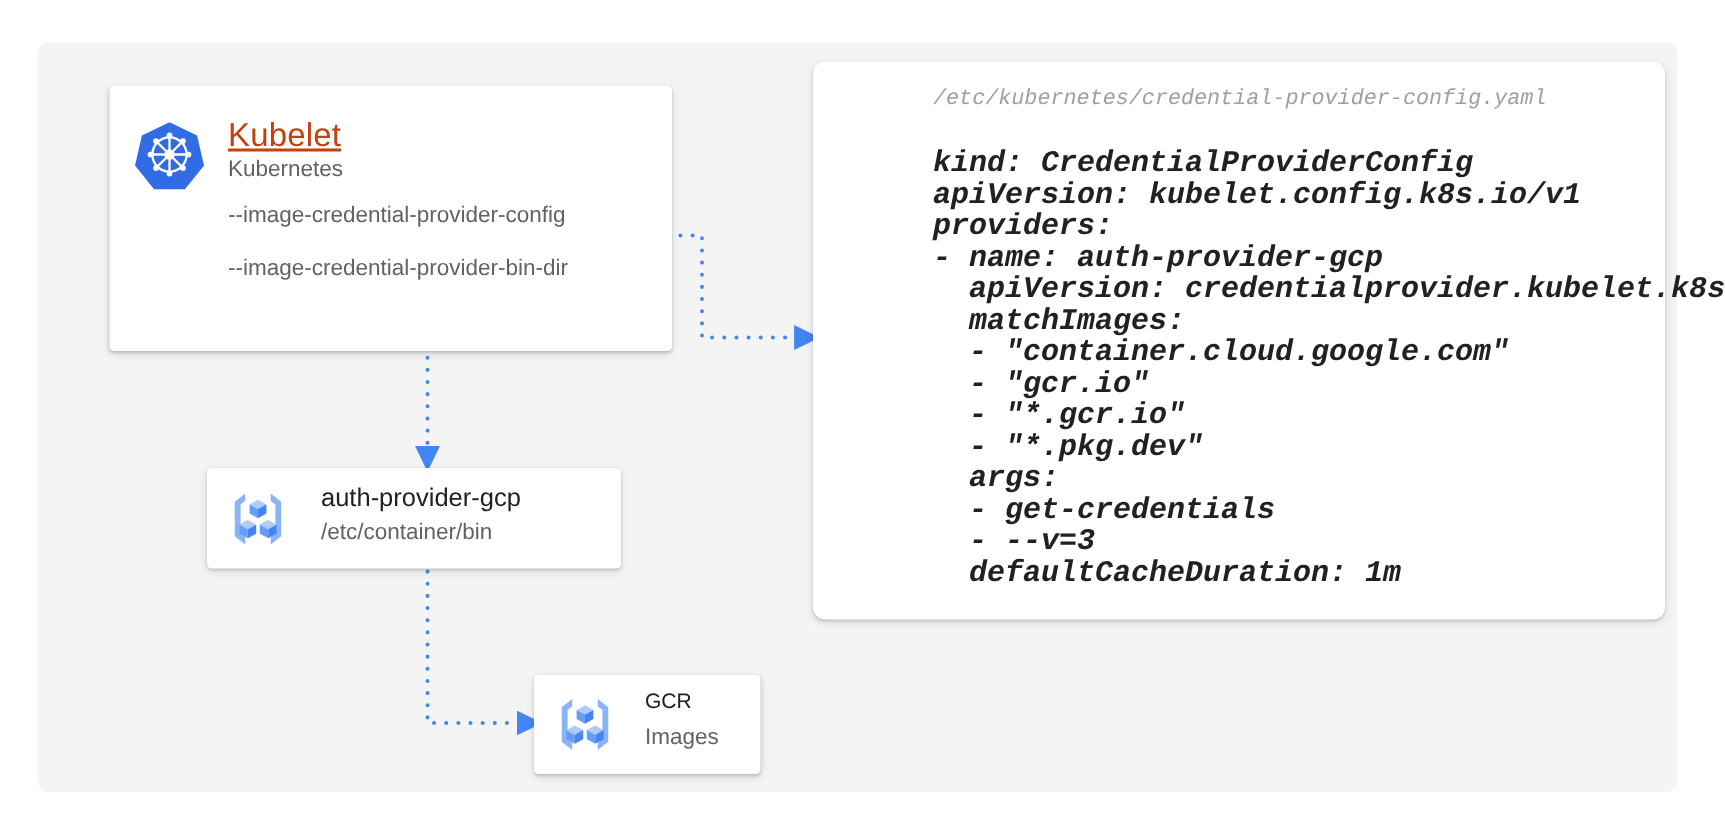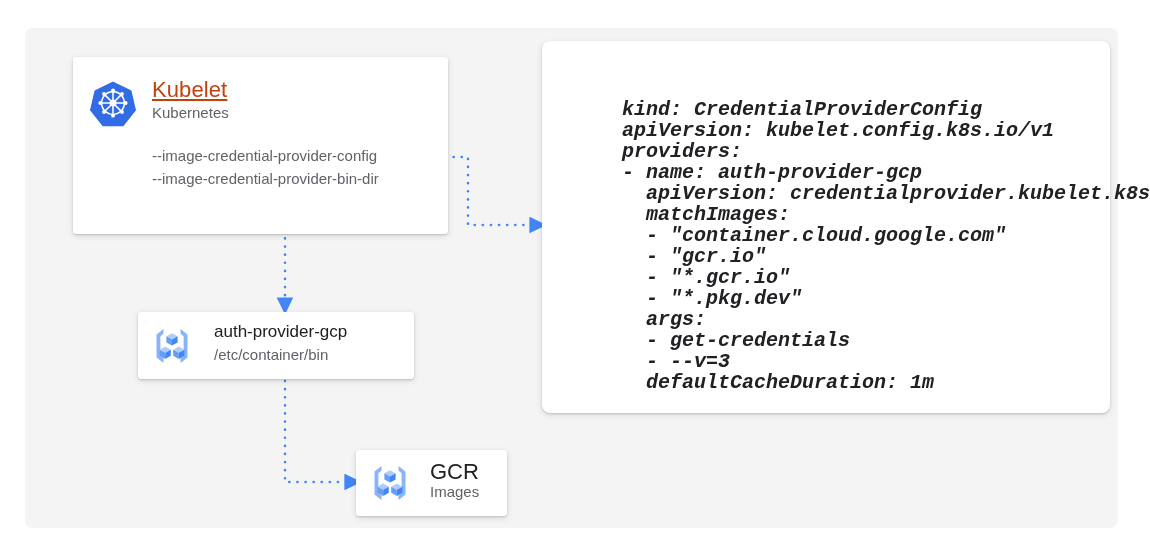--- a/index.html
+++ b/index.html
@@ -76,21 +76,21 @@
   #kubelet-card .subtitle {
     position: absolute;
     left: 79px;
     top: 47px;
     font-size: 15px;
     color: #5f6368;
   }
   #kubelet-card .flag1 {
     position: absolute;
     left: 79px;
-    top: 90px;
+    top: 78px;
     font-size: 15px;
     color: #5f6368;
     white-space: nowrap;
   }
   #kubelet-card .flag2 {
     position: absolute;
     left: 79px;
     top: 113px;
     font-size: 15px;
     color: #5f6368;
@@ -139,21 +139,21 @@
     position: absolute;
     left: 12px;
     top: 11px;
     width: 44px;
     height: 44px;
   }
   #gcr-card .title {
     position: absolute;
     left: 74px;
     top: 9px;
-    font-size: 22px;
+    font-size: 14px;
     color: #202124;
   }
   #gcr-card .subtitle {
     position: absolute;
     left: 74px;
     top: 33px;
     font-size: 15px;
     color: #5f6368;
   }
 
@@ -301,20 +301,21 @@
           <path d="M23.2 25.7 L28.8 28.8 L28.8 34.9 L23.2 31.8 Z" fill="#669df6"></path>
           <path d="M34.4 25.7 L28.8 28.8 L28.8 34.9 L34.4 31.8 Z" fill="#4285f4"></path>
         </g>
       </svg>
     </span>
     <div class="title">GCR</div>
     <div class="subtitle">Images</div>
   </div>
 
   <div class="card" id="code-card">
+    <div class="filepath">/etc/kubernetes/credential-provider-config.yaml</div>
     <pre class="codeblock">kind: CredentialProviderConfig
 apiVersion: kubelet.config.k8s.io/v1
 providers:
 - name: auth-provider-gcp
   apiVersion: credentialprovider.kubelet.k8s.io/v1
   matchImages:
   - "container.cloud.google.com"
   - "gcr.io"
   - "*.gcr.io"
   - "*.pkg.dev"

